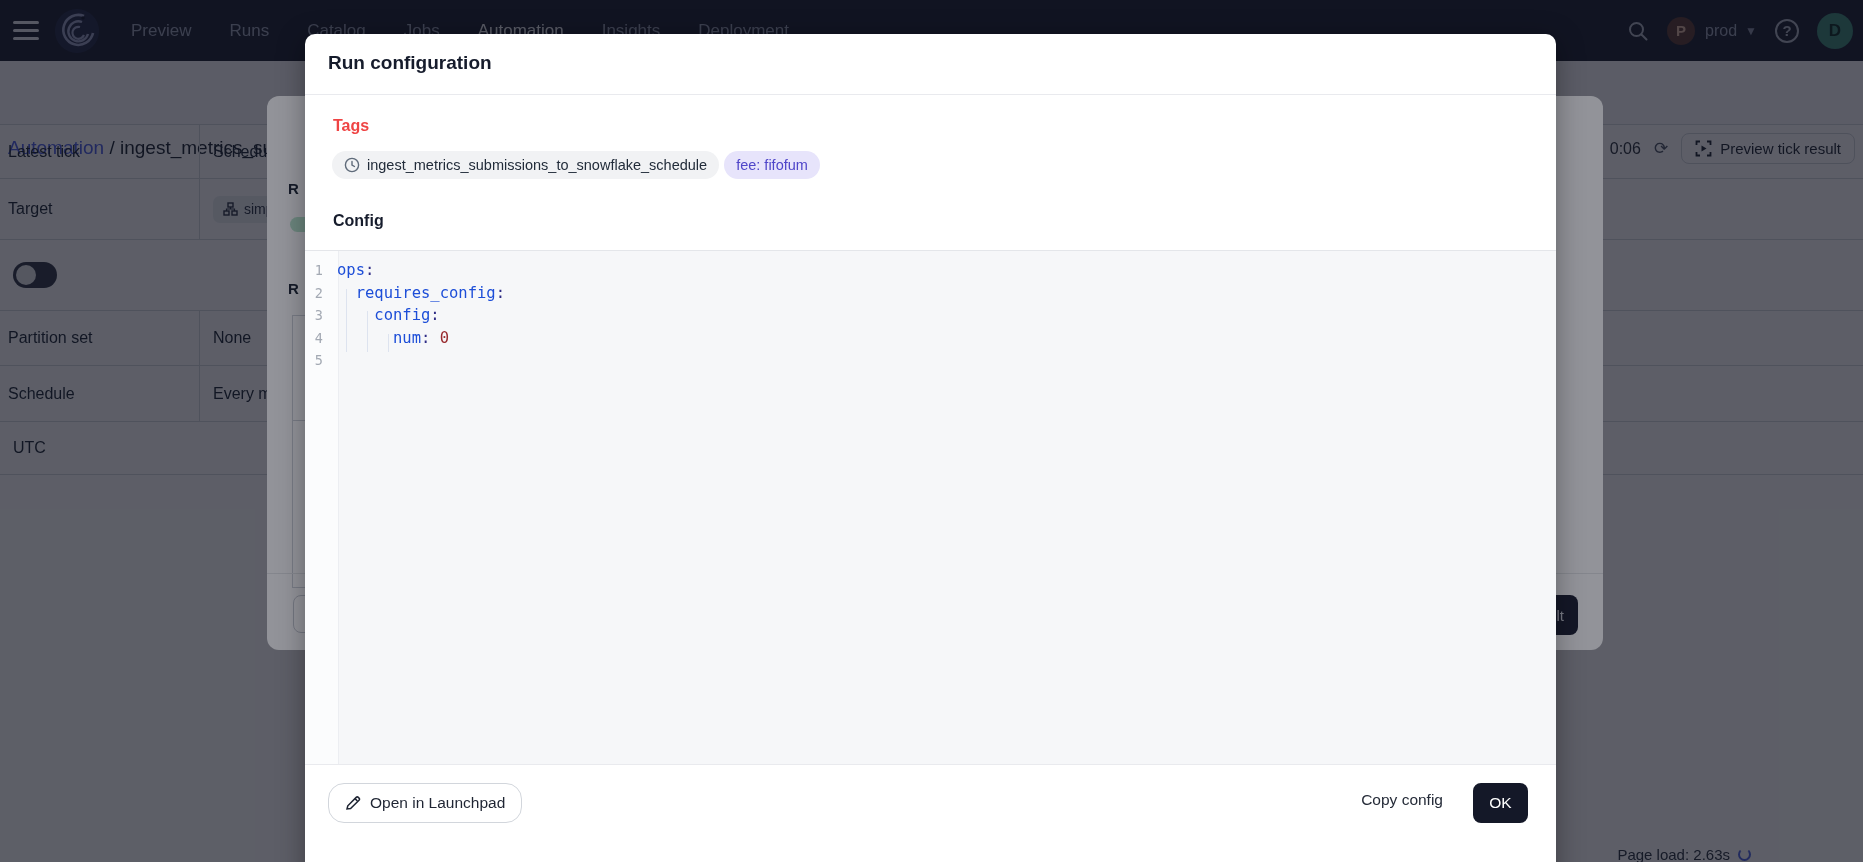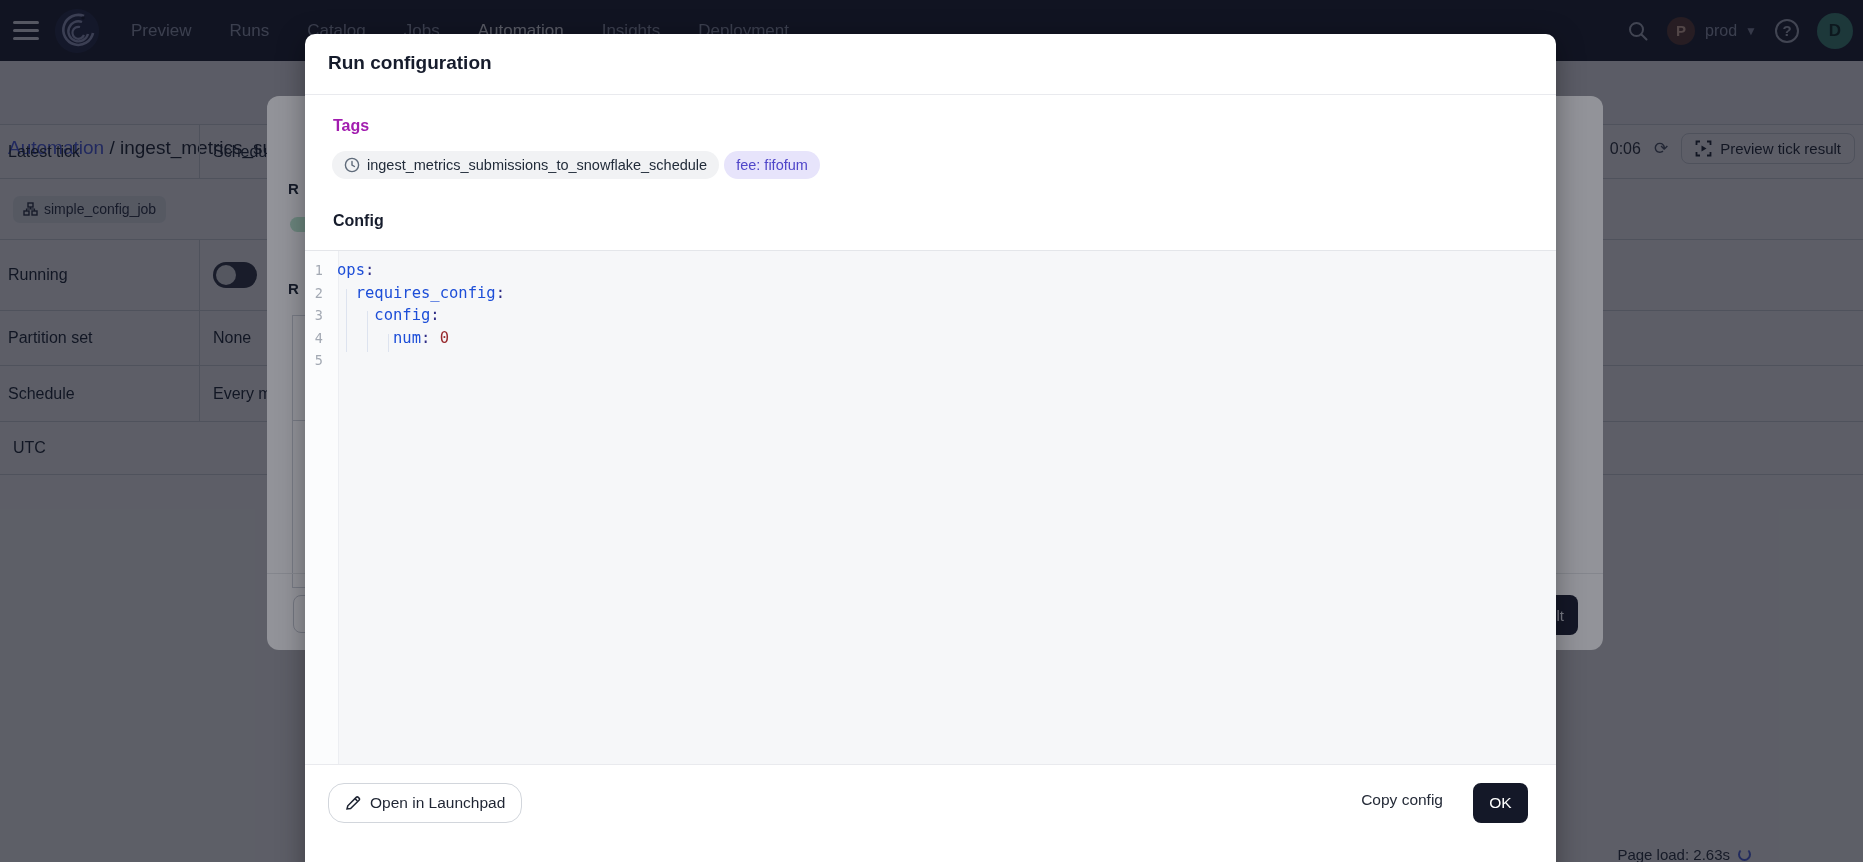--- a/index.html
+++ b/index.html
@@ -61,21 +61,21 @@
   .db-footer-line { position:absolute; left:0; top:477px; width:1336px; height:1px; background:#e6e8ea; }
   .db-btn-left { position:absolute; left:26px; top:499px; width:44px; height:38px; border:1px solid #c9ccd4; border-radius:8px; background:#ffffff; }
   .db-btn-dark { position:absolute; left:1173px; top:499px; width:138px; height:40px; background:#1a1e30; border-radius:8px;
                  color:#d3d6dd; font-size:15px; display:flex; align-items:center; justify-content:flex-end; padding-right:14px; }
 
   
   .modal { position:absolute; left:305px; top:34px; width:1251px; height:852px; background:#ffffff;
            border-radius:10px; z-index:40; box-shadow:0 6px 28px rgba(0,0,0,0.35); }
   .m-title { position:absolute; left:23px; top:18px; font-size:19px; font-weight:bold; color:#161c2c; }
   .m-divider-top { position:absolute; left:0; top:60px; width:1251px; height:1px; background:#e9eaee; }
-  .m-tags-label { position:absolute; left:28px; top:83px; font-size:16px; font-weight:bold; color:#a21caf; }
+  .m-tags-label { position:absolute; left:28px; top:83px; font-size:16px; font-weight:bold; color:#ef4444; }
   .m-chips { position:absolute; left:27px; top:117px; display:flex; gap:5px; }
   .tagchip { height:28px; border-radius:14px; display:flex; align-items:center; gap:7px; padding:0 12px; font-size:14.5px; }
   .tagchip.gray { background:#f1f2f4; color:#222c3a; }
   .tagchip.purple { background:#e7e4fb; color:#4f46c9; }
   .m-config-label { position:absolute; left:28px; top:178px; font-size:16px; font-weight:bold; color:#161c2c; }
 
   .editor { position:absolute; left:0; top:216px; width:1251px; height:514px;
             border-top:1px solid #e4e6ea; background:#f6f7f9; overflow:hidden; }
   .gutter { position:absolute; left:0; top:0; bottom:0; width:34px; background:#fbfcfd; border-right:1px solid #eceef2; }
   .codelines { position:absolute; left:0; top:8px; right:0; font-family:"DejaVu Sans Mono", monospace; font-size:15.5px; line-height:22.5px; }
@@ -157,34 +157,34 @@
       </div>
     </div>
   </div>
 
   <div class="dtable">
     <div class="drow" style="height:54px">
       <div class="dlabel">Latest tick</div>
       <div class="dvalue">Scheduled</div>
     </div>
     <div class="drow" style="height:61px">
+      <div class="dlabel">Target</div>
       <div class="dvalue">
         <div class="chip-target">
           <svg width="15" height="15" viewBox="0 0 15 15">
             <rect x="5" y="1" width="5" height="4" fill="none" stroke="#2a3444" stroke-width="1.4"></rect>
             <rect x="1" y="9" width="5" height="4" fill="none" stroke="#2a3444" stroke-width="1.4"></rect>
             <rect x="9" y="9" width="5" height="4" fill="none" stroke="#2a3444" stroke-width="1.4"></rect>
             <path d="M7.5 5 V7 M3.5 9 V7 H11.5 V9" fill="none" stroke="#2a3444" stroke-width="1.2"></path>
           </svg>
           <span>simple_config_job</span>
         </div>
       </div>
     </div>
     <div class="drow" style="height:71px">
-      <div class="dlabel">Running</div>
       <div class="dvalue">
         <div class="toggle">
             <div class="knob"></div>
           </div>
       </div>
     </div>
     <div class="drow" style="height:55px">
       <div class="dlabel">Partition set</div>
       <div class="dvalue">None</div>
     </div>

